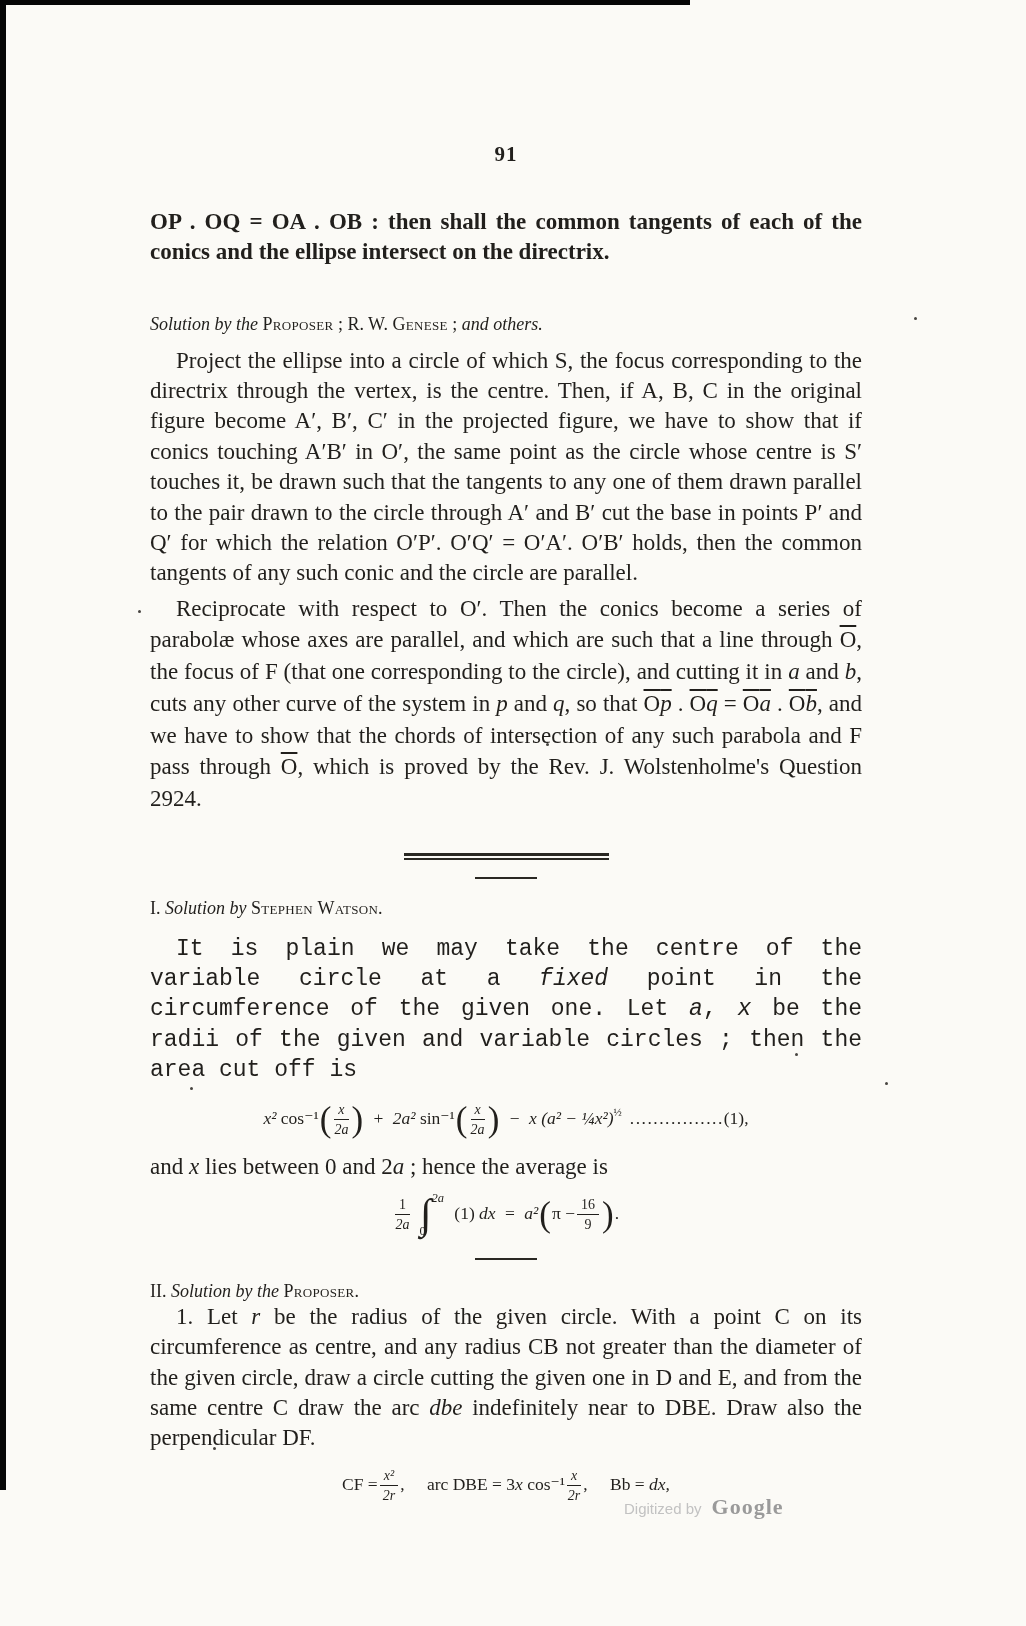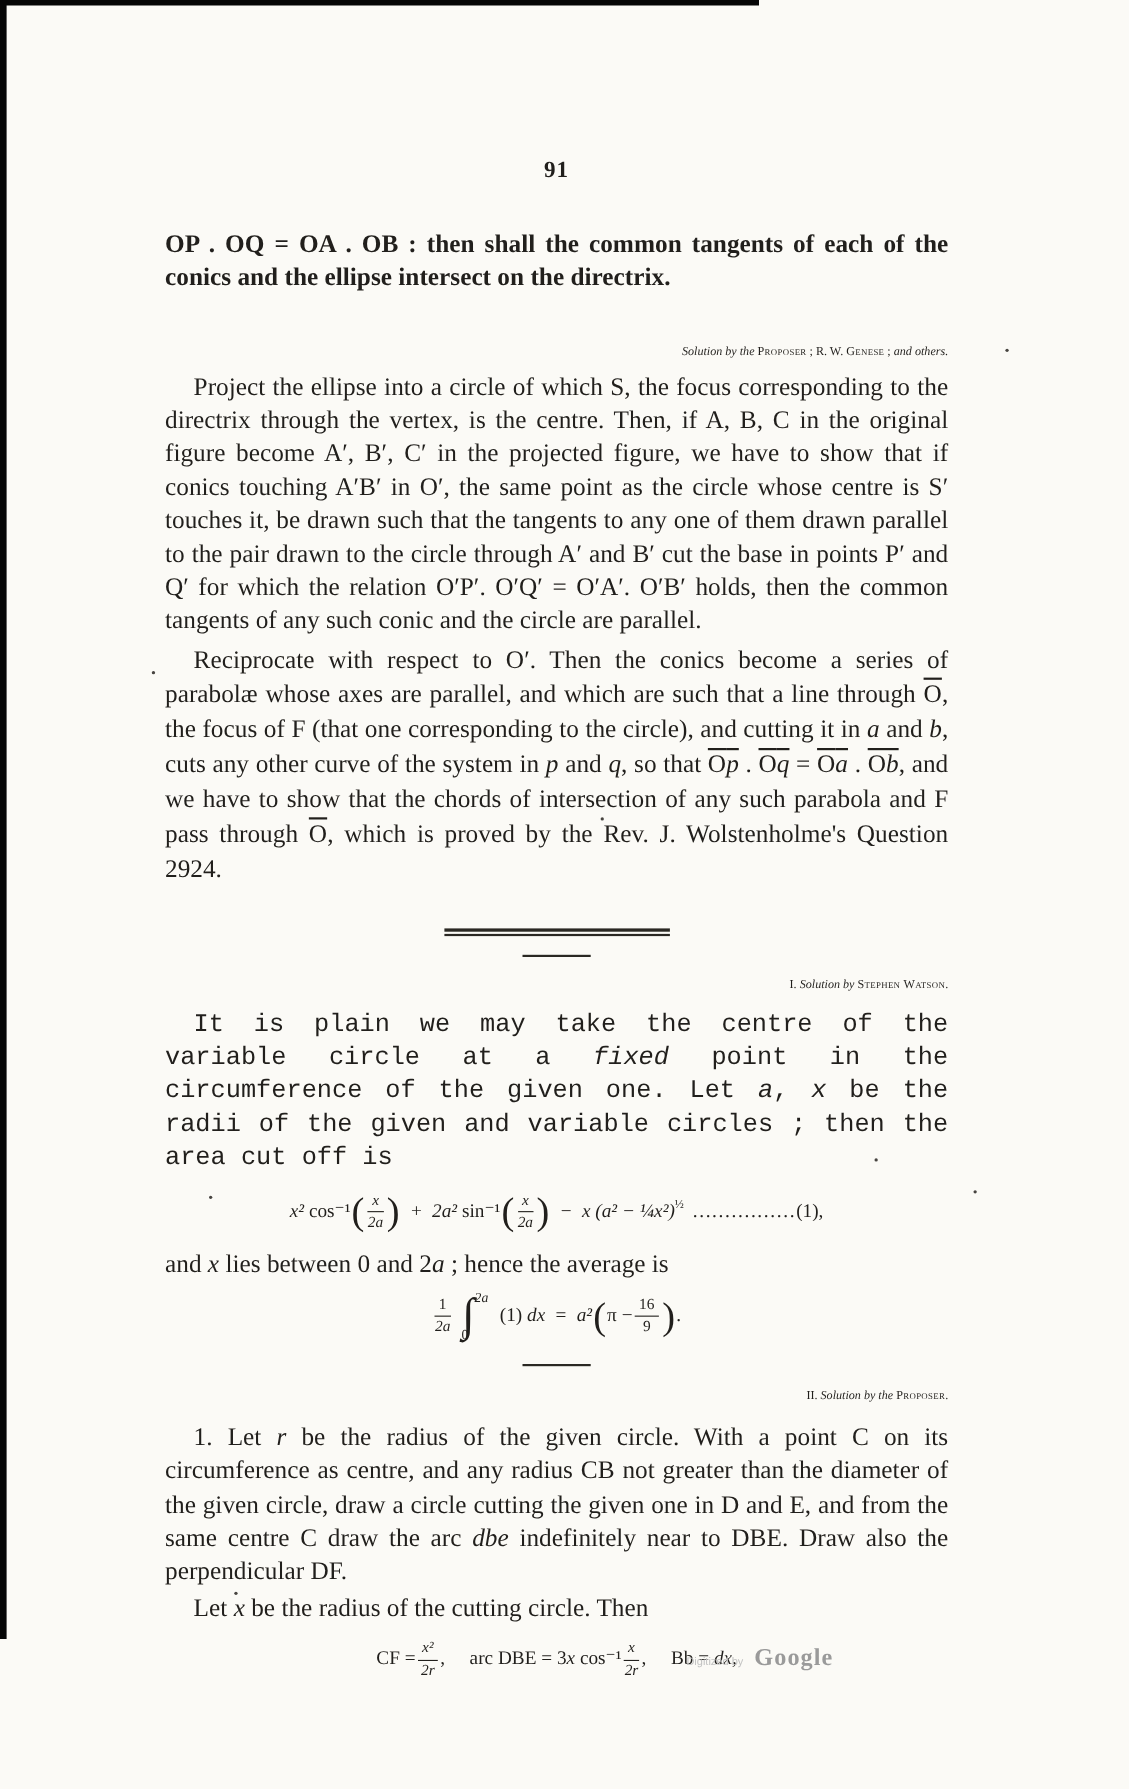--- a/index.html
+++ b/index.html
@@ -21,41 +21,41 @@
   .edge-top  { position: absolute; left: 0; top: 0; width: 690px; height: 5px;  background: var(--edge, #060606); }
   .speck { position: absolute; width: 3px; height: 3px; border-radius: 50%; background: var(--speck, #474440); }
 
   .content { position: absolute; left: 150px; top: 0; width: 712px; }
 
   .page-number { margin: 142px 0 0; text-align: center; font-size: 21px; font-weight: bold; letter-spacing: 1px; }
 
   p { margin: 0; }
   .para { font-size: 23px; line-height: 1.32; text-align: justify; }
   .indent { text-indent: 26px; }
-  .heading { text-align: right; font-size: 11px; }
+  .heading { text-align: left; font-size: 18px; }
 
   .intro     { margin-top: 40px; }
   .h-sol1    { margin-top: 46px; }
   .p-project { margin-top: 11px; }
   .p-recip   { margin-top: 4px; line-height: 1.38; }
   .double-rule { width: 205px; height: 7px; margin: 38px auto 0;
                  border-top: 3px solid var(--rule, #2a2823);
                  border-bottom: 2px solid var(--rule, #2a2823); }
   .p-problem { margin-top: 60px; }
   .short-rule { width: 62px; border-top: 2.5px solid var(--rule, #2a2823); margin: 0 auto; }
   .sr1       { margin-top: 17px; }
   .h-watson  { margin-top: 19px; }
   .p-watson  { margin-top: 15px; font-family: Liberation Mono, monospace; }
   .formula   { text-align: center; font-size: 17.5px; }
   .f1        { margin-top: 15px; }
   .p-between { margin-top: 13px; }
   .f2        { margin-top: 10px; }
   .sr2       { margin-top: 20px; }
   .h-prop    { margin-top: 21px; }
-  .p-prop1   { margin-top: 17px; }
+  .p-prop1   { }
   .p-prop2   { margin-top: 3px; }
   .f3        { margin-top: 13px; }
 
   
   .r-n   { }
   .r-i   { font-style: italic; }
   .r-b   { font-weight: bold; }
   .r-sc  { font-variant: small-caps; letter-spacing: 0.3px; }
   .r-bsc { font-weight: bold; font-variant: small-caps; letter-spacing: 0.3px; }
   .r-ol  { text-decoration: overline; }
@@ -74,21 +74,21 @@
   .dots { letter-spacing: 1.5px; margin-left: 8px; }
   .int  { display: inline-block; font-size: 240%; line-height: 0.8; vertical-align: middle; margin-left: 8px; }
   .lims { display: inline-flex; flex-direction: column; justify-content: space-between;
           height: 46px; vertical-align: middle; font-size: 12.5px; line-height: 1;
           margin-right: 6px; text-align: left; }
   .lims .dn { transform: translateX(-12px); }
   .gap  { margin-right: 18px; }
 
   
   .watermark { position: absolute; left: 624px; top: 1494px; display: flex; align-items: baseline; gap: 10px; }
-  .wm-pre  { font-family: "Liberation Sans", "DejaVu Sans", sans-serif; font-size: 10px; color: var(--wm-light, #c2c2c2); }
+  .wm-pre  { font-family: "Liberation Sans", "DejaVu Sans", sans-serif; font-size: 15px; color: var(--wm-light, #c2c2c2); }
   .wm-logo { font-family: "Liberation Serif", "DejaVu Serif", serif; font-size: 22px; font-weight: bold;
              color: var(--wm-dark, #9a9a9a); letter-spacing: 1px; }
 </style>
 </head>
 <body>
 
 <div class="scan">
   <div class="edge-left"></div>
   <div class="edge-top"></div>
 
@@ -135,21 +135,20 @@
       <span class="op">=</span>
       <span class="it">a²</span><span class="bp">(</span><span>π −</span><span class="frac"><span class="fnum">16</span><span class="fden">9</span></span><span class="bp">)</span><span>.</span>
     </div>
 
     <div class="short-rule sr2"></div>
 
     <p class="heading h-prop"><span class="r-n">II. </span><span class="r-i">Solution by the </span><span class="r-sc">Proposer</span><span class="r-n">.</span></p>
 
     <p class="para indent p-prop1"><span class="r-n">1. Let </span><span class="r-i">r</span><span class="r-n"> be the radius of the given circle. With a point C on its circumference as centre, and any radius CB not greater than the diameter of the given circle, draw a circle cutting the given one in D and E, and from the same centre C draw the arc </span><span class="r-i">dbe</span><span class="r-n"> indefinitely near to DBE. Draw also the perpendicular DF.</span></p>
 
-    <p class="para indent p-prop2"><span class="r-n">Let </span><span class="r-i">x</span><span class="r-n"> be the radius of the cutting circle. Then</span></p>
 
     <div class="formula f3">
       <span>CF =</span><span class="frac"><span class="fnum it">x²</span><span class="fden it">2r</span></span><span class="gap">,</span>
       <span>arc DBE = 3</span><span class="it">x</span>
       <span>cos⁻¹</span><span class="frac"><span class="fnum it">x</span><span class="fden it">2r</span></span><span class="gap">,</span>
       <span>Bb =</span>
       <span class="it">dx,</span>
     </div>
 
   </div>

